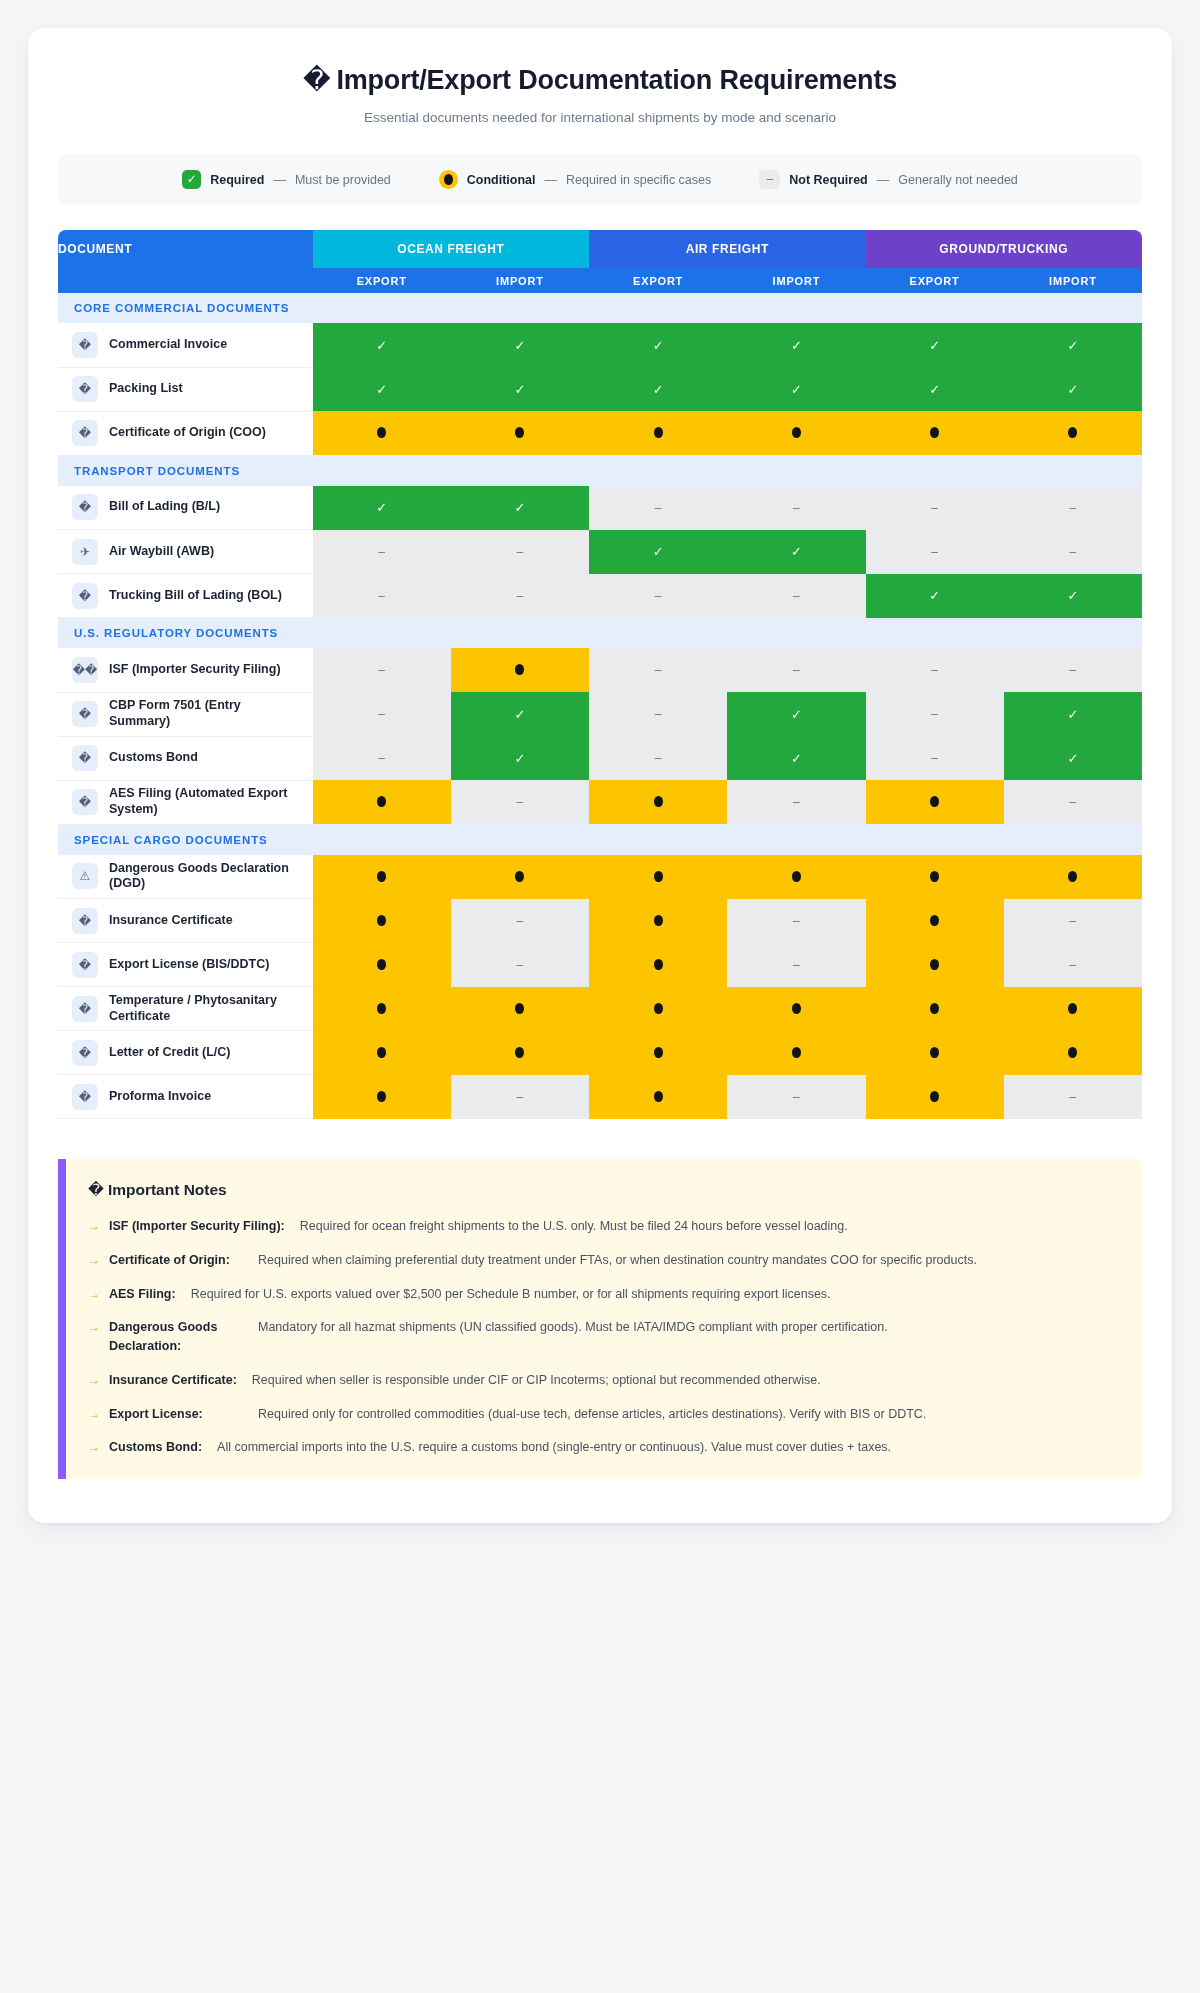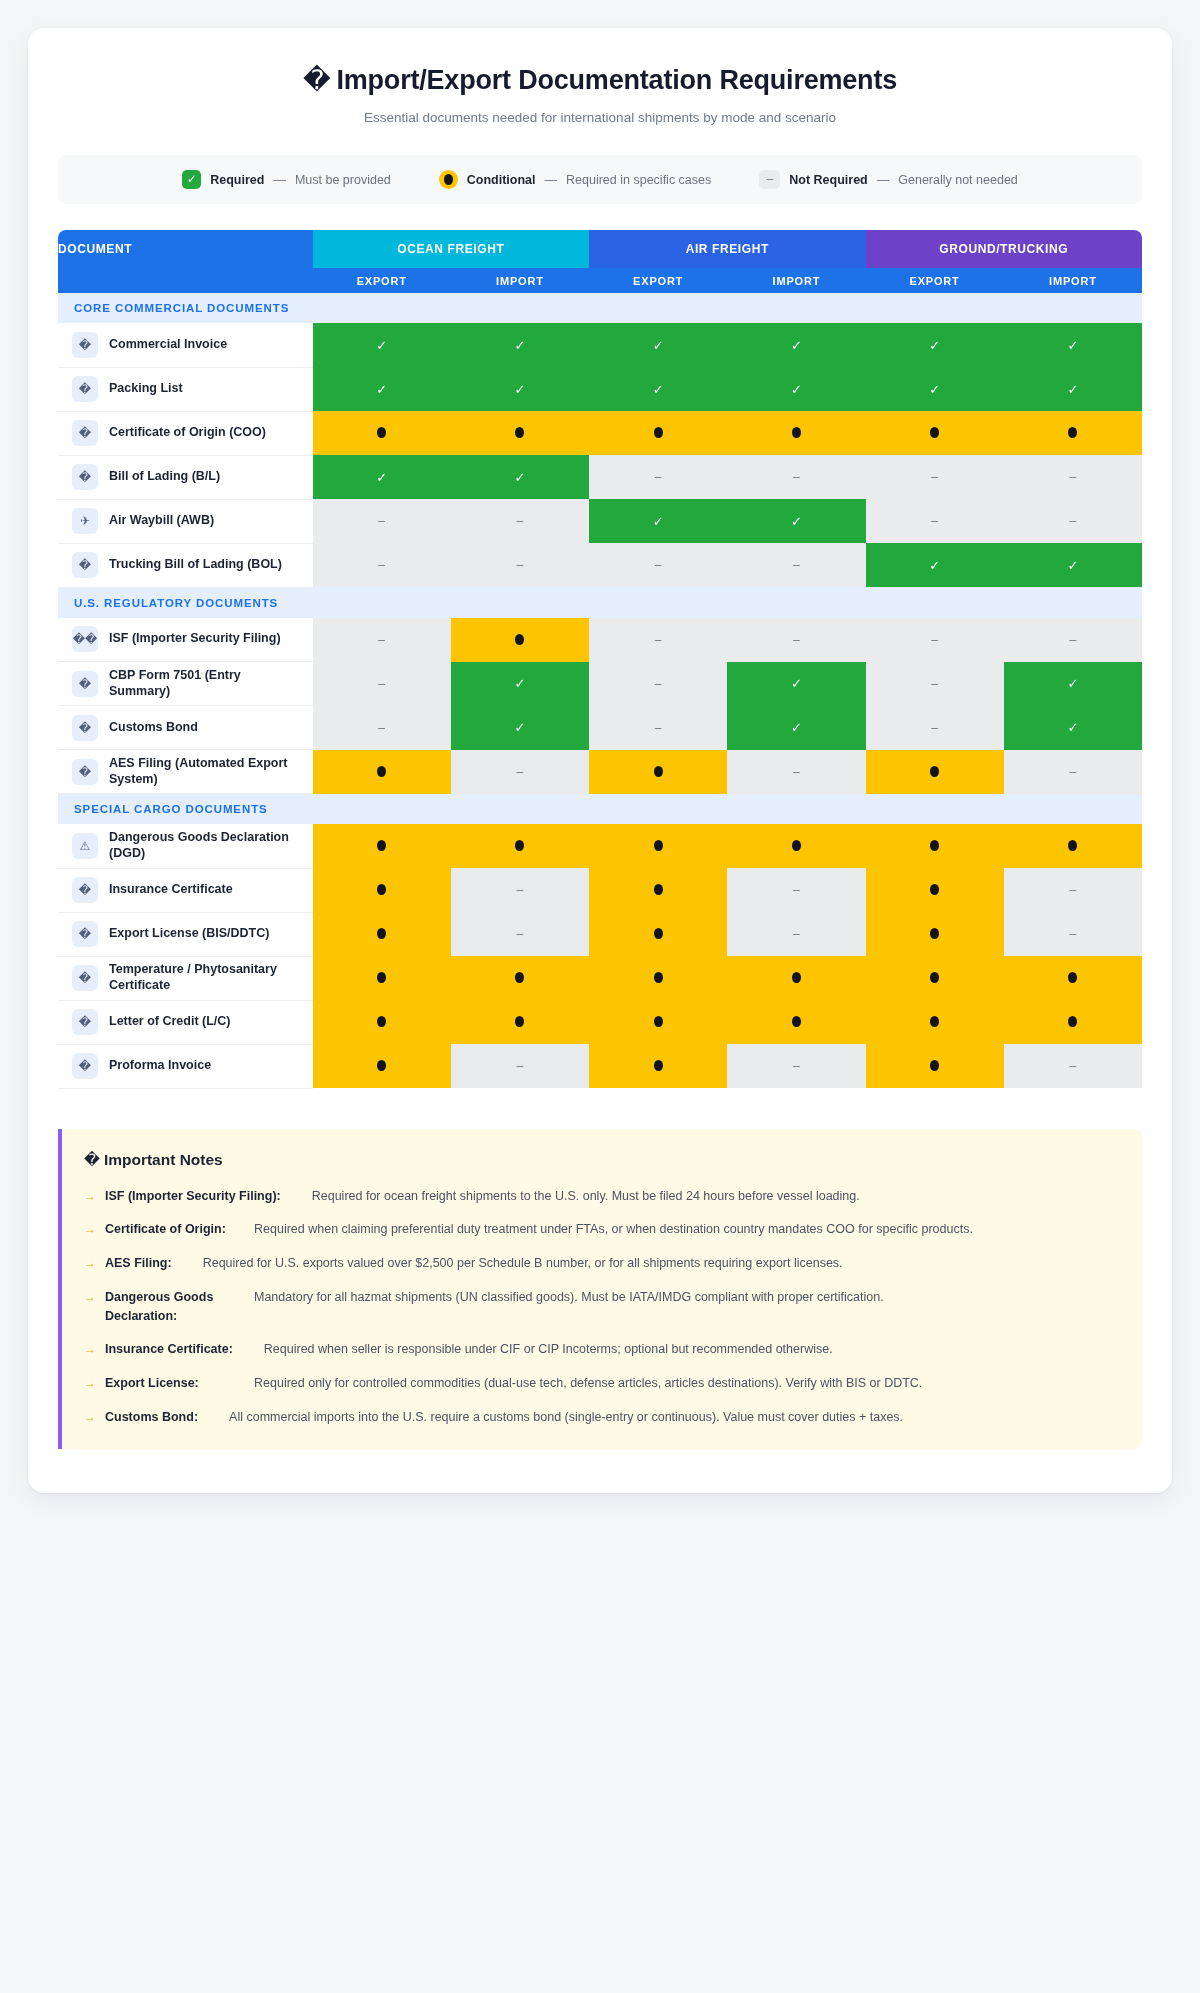--- a/index.html
+++ b/index.html
@@ -122,40 +122,40 @@
   td.mk { text-align: center; vertical-align: middle; height: 44px; }
   td.mk.req { background: #22a83d; color: #ffffff; font-size: 13px; }
   td.mk.cond { background: #fdc500; }
   td.mk.cond .dot { display: inline-block; width: 9px; height: 11px; border-radius: 50%; background: #111418; }
   td.mk.non { background: #e9ebed; color: #6e757d; font-size: 12px; }
 
   
   .notes {
     margin-top: 40px;
     background: #fefae6;
-    border-left: 4px solid #8b5cf6;
+    border-left: 8px solid #8b5cf6;
     border-radius: 0 8px 8px 0;
     padding: 22px 26px 22px 22px;
   }
   .notes-title {
     font-size: 15.5px; font-weight: bold; color: #1c2434; margin-bottom: 18px;
   }
   .notes-title .n-emoji { font-family: "DejaVu Sans", sans-serif; font-weight: normal; margin-right: 4px; }
   .note {
     display: flex;
     align-items: flex-start;
     gap: 9px;
     margin-bottom: 15px;
     font-size: 12.5px;
     line-height: 1.5;
   }
   .note:last-child { margin-bottom: 0; }
   .note-arrow { color: #f0a419; font-size: 12px; line-height: 1.5; }
   .note-term { font-weight: bold; color: #1c2434; width: 140px; min-width: 140px; }
-  .note-term.wide { width: auto; min-width: 0; margin-right: 22px; }
+  .note-term.wide { width: auto; min-width: 0; margin-right: 6px; }
   .note-body { color: #4a5361; flex: 1; }
 </style>
 </head>
 <body>
 
 <div class="page">
 
   <div class="doc-title">
     <span class="t-emoji">�</span><span>Import/Export Documentation Requirements</span>
   </div>
@@ -250,20 +250,23 @@
               <span class="doc-label">Certificate of Origin (COO)</span>
             </div>
           </td>
           <td class="mk cond"><span class="dot"></span></td>
           <td class="mk cond"><span class="dot"></span></td>
           <td class="mk cond"><span class="dot"></span></td>
           <td class="mk cond"><span class="dot"></span></td>
           <td class="mk cond"><span class="dot"></span></td>
           <td class="mk cond"><span class="dot"></span></td>
         </tr>
+        <tr class="sect-row">
+          <td colspan="7">TRANSPORT DOCUMENTS</td>
+        </tr>
         <tr>
           <td class="doc-cell">
             <div class="doc-inner">
               <span class="doc-ico">�</span>
               <span class="doc-label">Bill of Lading (B/L)</span>
             </div>
           </td>
           <td class="mk req">✓</td>
           <td class="mk req">✓</td>
           <td class="mk non">–</td>

